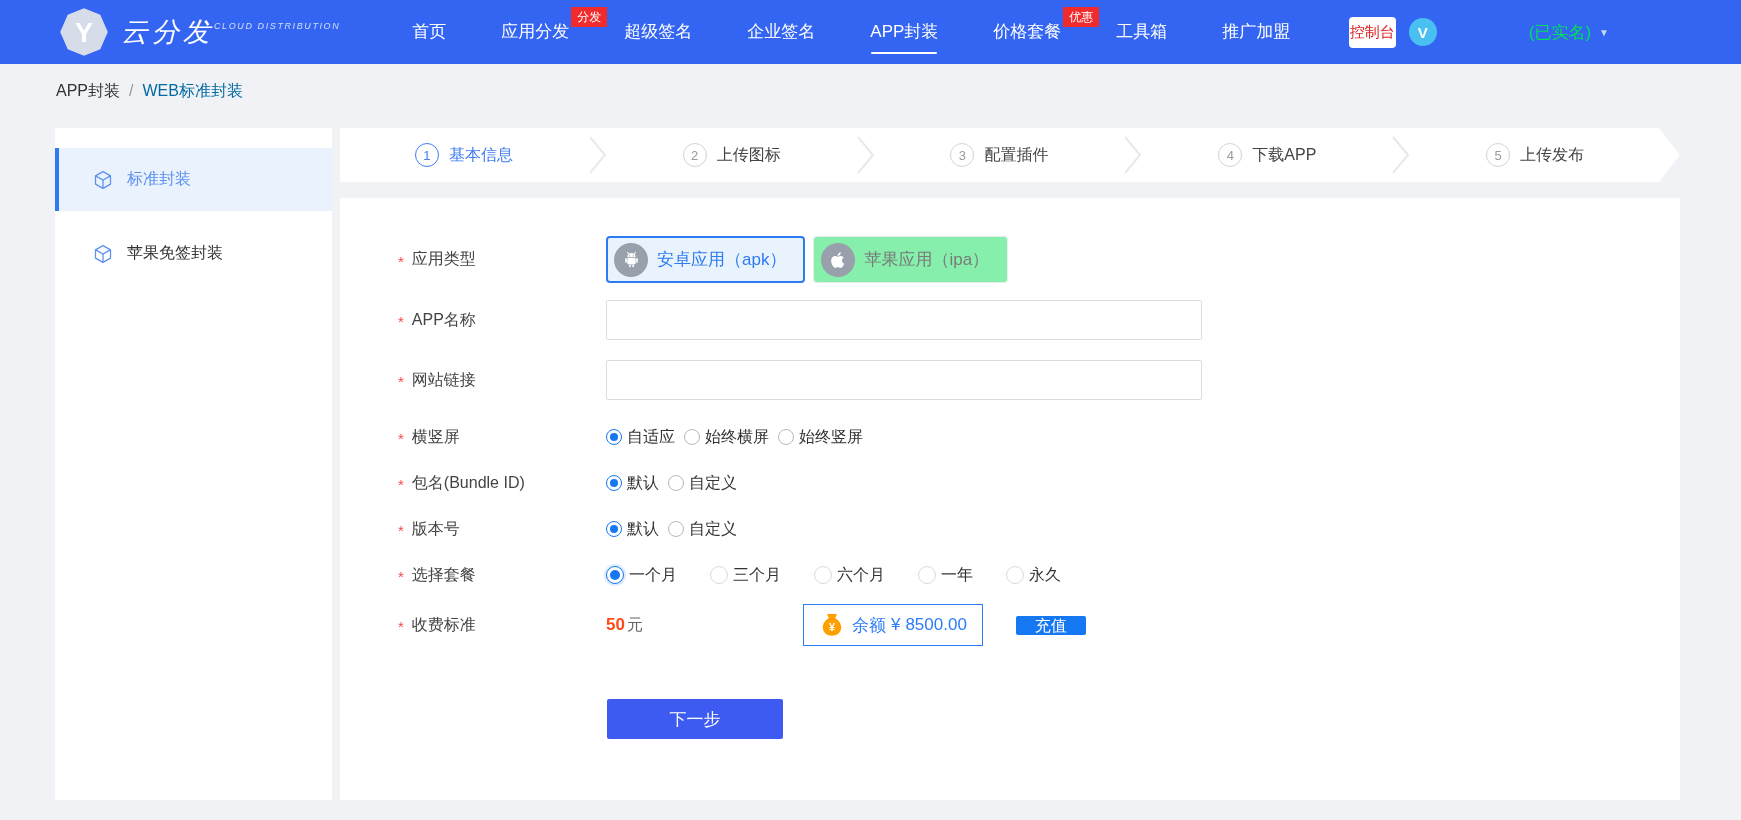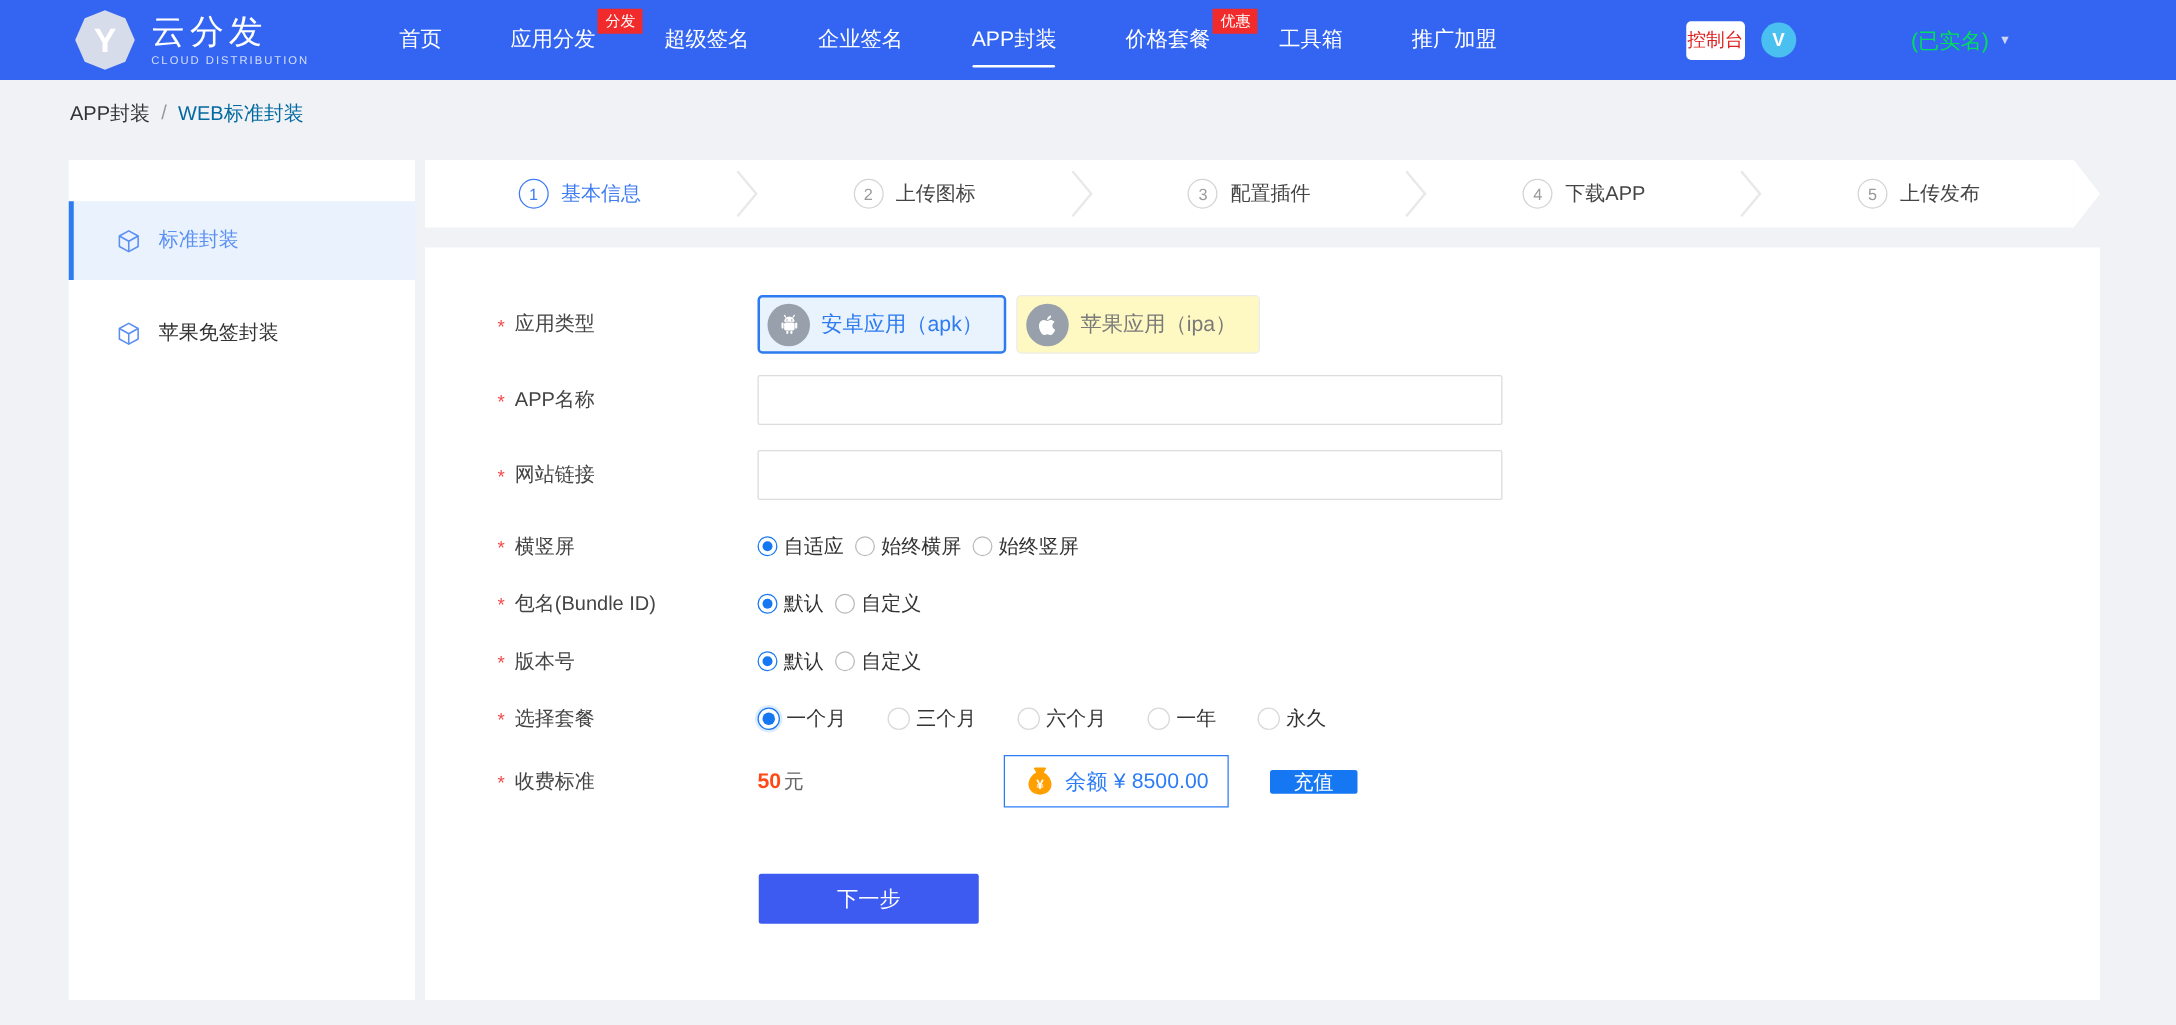--- a/index.html
+++ b/index.html
@@ -12,21 +12,21 @@
   }
   
   .navbar {
     height: 64px;
     background: var(--navbar-blue, #3365f2);
     display: flex;
     align-items: center;
     padding-left: 58px;
   }
   .logo { display: flex; align-items: center; gap: 11px; cursor: pointer; }
-  .logo-text { display: flex; flex-direction: column; }
+  .logo-text { display: flex; flex-direction: row; font-style: italic; }
   .logo-cn { color: #fff; font-size: 27px; letter-spacing: 4px; line-height: 1.05; }
   .logo-en { color: rgba(255,255,255,.78); font-size: 9px; letter-spacing: 1.6px; margin-top: 3px; white-space: nowrap; }
   .nav { display: flex; gap: 55px; margin-left: 72px; height: 64px; align-items: stretch; list-style: none; }
   .nav-item {
     position: relative; color: #fff; font-size: 17px;
     line-height: 64px; cursor: pointer; white-space: nowrap;
   }
   .nav-item.active::after {
     content: ""; position: absolute; left: 1px; right: 1px; bottom: 10px;
     height: 2px; background: #fff; border-radius: 1px;
@@ -57,21 +57,21 @@
   
   .breadcrumb {
     height: 54px; display: flex; align-items: center;
     padding-left: 56px; font-size: 16px; gap: 9px;
   }
   .crumb-parent { color: #333; cursor: pointer; }
   .crumb-sep { color: #999; }
   .crumb-current { color: #0369a1; }
   
   .content { display: flex; padding: 10px 61px 20px 55px; gap: 8px; align-items: flex-start; }
-  .sidebar { width: 277px; background: #fff; padding-top: 33px; height: 672px; flex-shrink: 0; }
+  .sidebar { width: 277px; background: #fff; padding-top: 20px; height: 672px; flex-shrink: 0; }
   .side-item {
     height: 63px; display: flex; align-items: center; gap: 14px;
     padding-left: 34px; font-size: 16px; color: #333;
     cursor: pointer; border-left: 4px solid transparent; margin-bottom: 11px;
   }
   .side-item.active {
     background: #e9f2fd; border-left-color: var(--accent-blue, #2d7bf0); color: #5b8ff2;
   }
   .cube-icon { color: #5b8ff2; display: flex; }
   .main { flex: 1; }
@@ -108,21 +108,21 @@
   .row-url     { margin-top: 20px; }
   .row-orient  { margin-top: 26px; height: 22px; }
   .row-bundle  { margin-top: 24px; height: 22px; }
   .row-version { margin-top: 24px; height: 22px; }
   .row-package { margin-top: 24px; height: 22px; }
   .row-price   { margin-top: 18px; height: 42px; }
   .row-next    { margin-top: 53px; }
   .type-btns { display: flex; gap: 8px; }
   .type-btn {
     height: 47px; display: flex; align-items: center; gap: 9px;
-    padding: 0 18px 0 7px; border: 1px solid #ebebeb; background: #fef9c3;
+    padding: 0 18px 0 7px; border: 1px solid #ebebeb; background: #86efac;
     border-radius: 4px; cursor: pointer; font-size: 17px; color: #7a7a7a;
     font-family: inherit;
   }
   .type-btn.selected {
     border: 2px solid var(--accent-blue, #2d7bf0);
     background: #e9f3fe; color: var(--accent-blue, #2d7bf0);
     padding: 0 17px 0 6px;
   }
   .type-icon {
     width: 34px; height: 34px; border-radius: 50%; background: #98a0ab;

